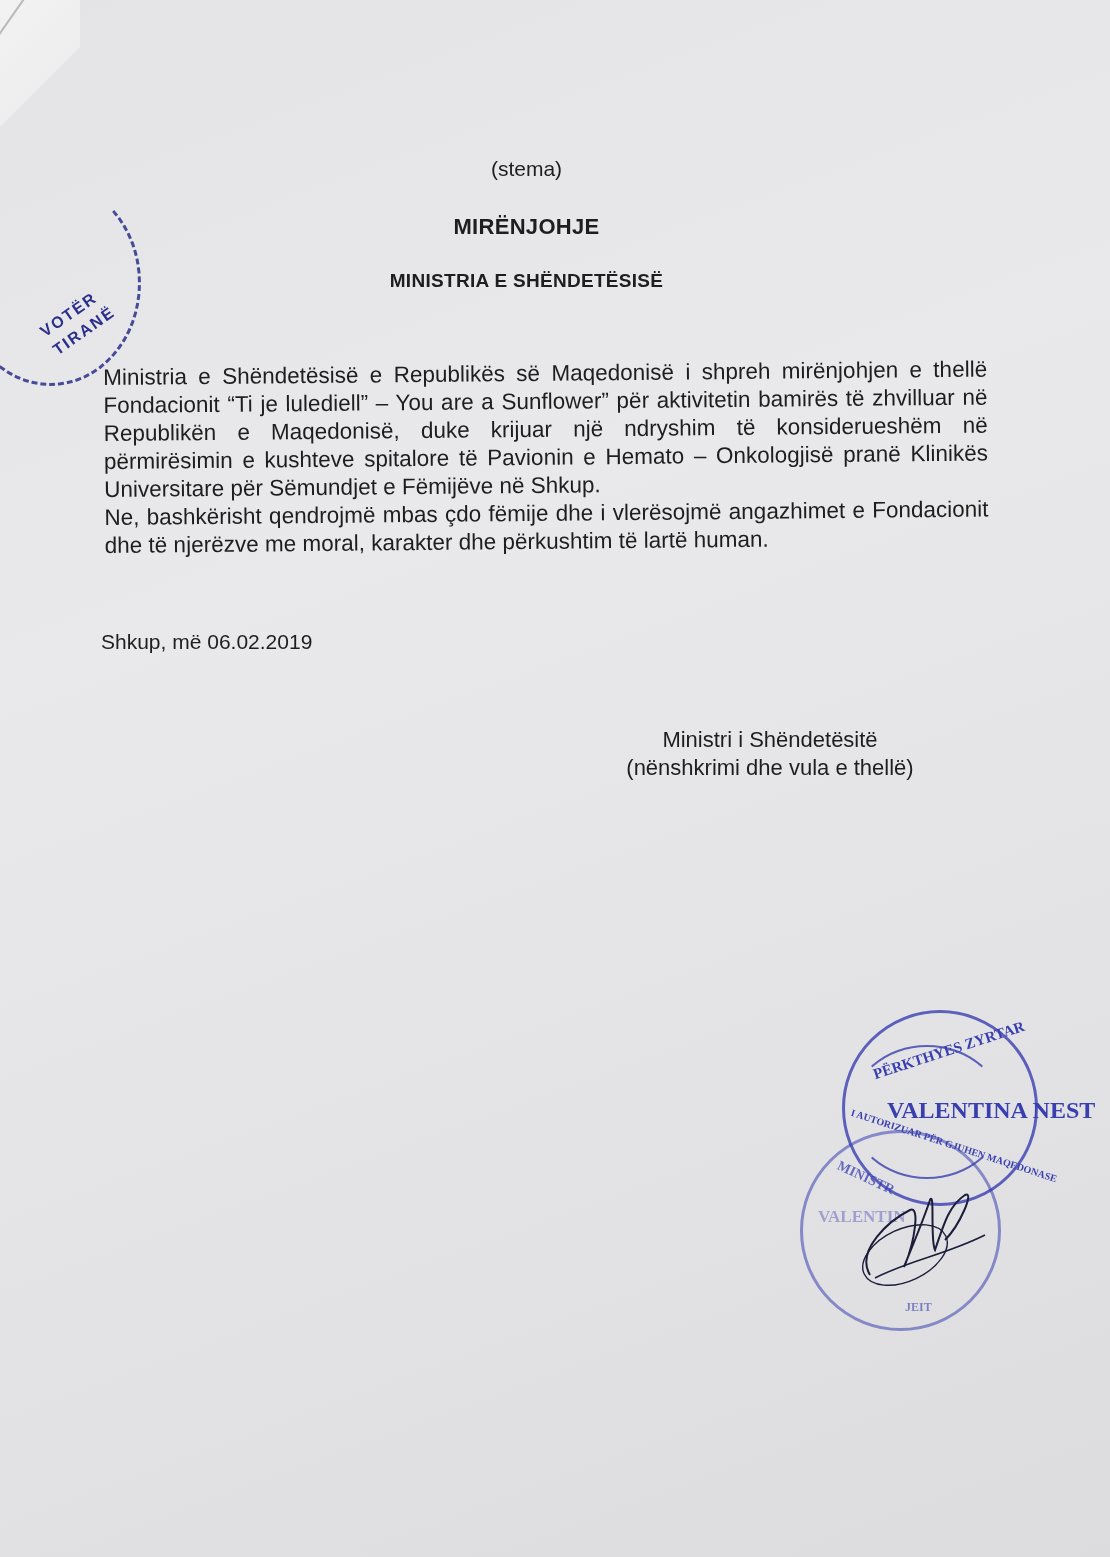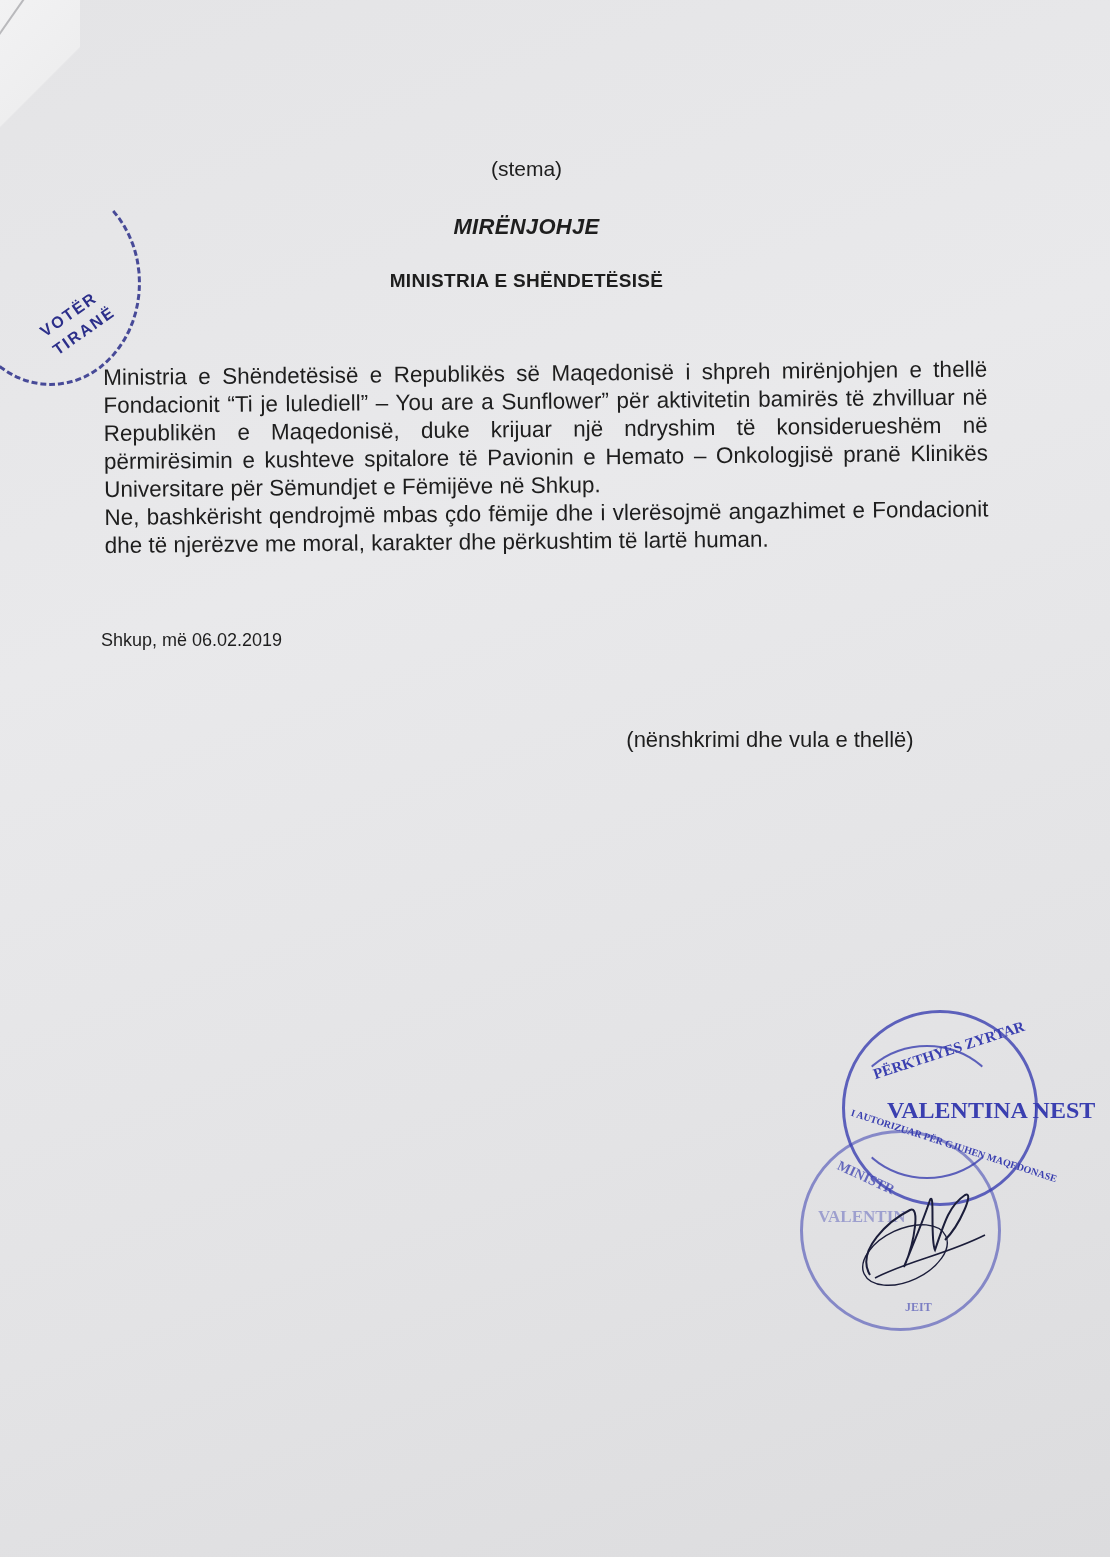--- a/index.html
+++ b/index.html
@@ -11,29 +11,29 @@
     .page-corner {
       position: absolute; left: 0; top: 0; width: 80px; height: 130px;
       background: linear-gradient(135deg, #f2f2f3 0%, #eeeeef 60%, transparent 61%);
     }
     .fold-line {
       position: absolute; left: -20px; top: 60px; width: 130px; height: 2px;
       background: #b9b9bc; transform: rotate(-55deg); transform-origin: left top;
     }
     .center { position: absolute; left: 0; width: 1053px; text-align: center; }
     .stema { top: 157px; font-size: 21px; }
-    .title1 { top: 214px; font-size: 22px; font-weight: bold; letter-spacing: 0.3px; font-style: italic; }
+    .title1 { top: 214px; font-size: 22px; font-weight: bold; letter-spacing: 0.3px; }
     .title2 { top: 270px; font-size: 19px; font-weight: bold; letter-spacing: 0.3px; }
     .body-text {
       position: absolute; left: 103px; top: 364px; width: 884px;
       font-size: 22.5px; line-height: 28px; text-align: justify;
       transform: rotate(-0.55deg); transform-origin: left top;
     }
     .body-text p { margin: 0; }
-    .date { position: absolute; left: 101px; top: 630px; font-size: 18px; }
+    .date { position: absolute; left: 101px; top: 630px; font-size: 21px; }
     .sig-block {
       position: absolute; left: 600px; top: 726px; width: 340px;
       font-size: 22px; line-height: 28px; text-align: center;
     }
     .stamp-left {
       position: absolute; left: -40px; top: 180px; width: 175px; height: 200px;
       border: 3px dashed #2c2f8a; border-radius: 50%;
       border-left-color: transparent; border-top-color: transparent;
       opacity: 0.85;
     }
@@ -70,20 +70,21 @@
 <div class="center title2">MINISTRIA  E SHËNDETËSISË</div>
 
 <div class="body-text">
   <p>Ministria e Shëndetësisë  e Republikës së Maqedonisë i shpreh  mirënjohjen e thellë  Fondacionit  “Ti je lulediell” – You are a Sunflower” për aktivitetin bamirës të zhvilluar në Republikën e Maqedonisë, duke krijuar një ndryshim të konsiderueshëm në përmirësimin e  kushteve spitalore të Pavionin e Hemato – Onkologjisë pranë Klinikës Universitare  për Sëmundjet e Fëmijëve në Shkup.</p>
   <p>Ne, bashkërisht qendrojmë mbas çdo fëmije dhe i vlerësojmë angazhimet e Fondacionit dhe të njerëzve me moral, karakter dhe përkushtim të lartë human.</p>
 </div>
 
 <div class="date">Shkup, më 06.02.2019</div>
 
 <div class="sig-block">
+  <div>Ministri i Shëndetësitë</div>
   <div>(nënshkrimi dhe vula e thellë)</div>
 </div>
 
 <div class="stamp-right-wrap">
   <div class="seal" style="left:20px; top:130px; width:195px; height:195px; opacity:0.55;"></div>
   <div class="seal" style="left:62px; top:10px; width:190px; height:190px;"></div>
   <div class="seal seal-inner" style="left:70px; top:45px; width:150px; height:130px; border-left-color:transparent; border-right-color:transparent;"></div>
   <div class="seal-text" style="left:90px; top:42px; font-size:15px; transform:rotate(-18deg);">PËRKTHYES ZYRTAR</div>
   <div class="seal-text" style="left:70px; top:97px; font-size:24px;margin-left:37px;">VALENTINA NEST</div>
   <div class="seal-text" style="left:66px; top:140px; font-size:10px; transform:rotate(18deg);">I AUTORIZUAR PËR GJUHEN MAQEDONASE</div>

